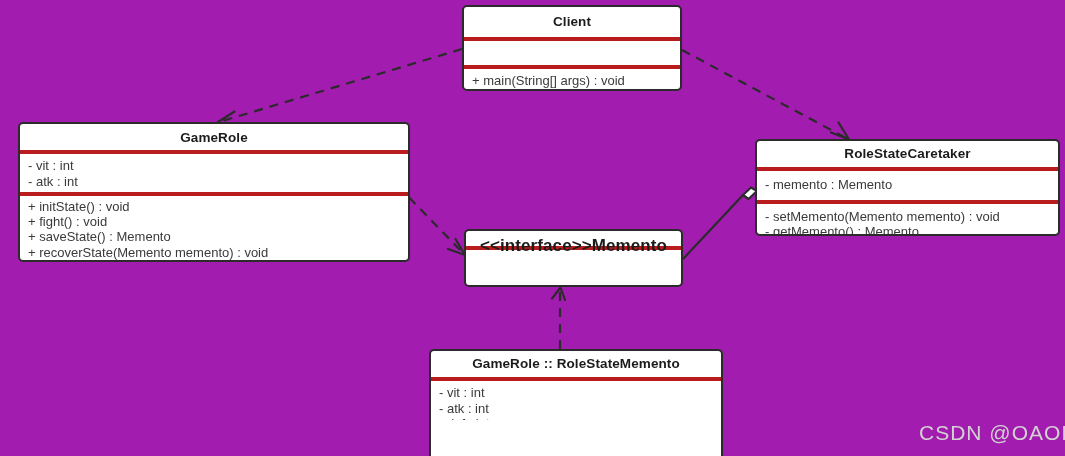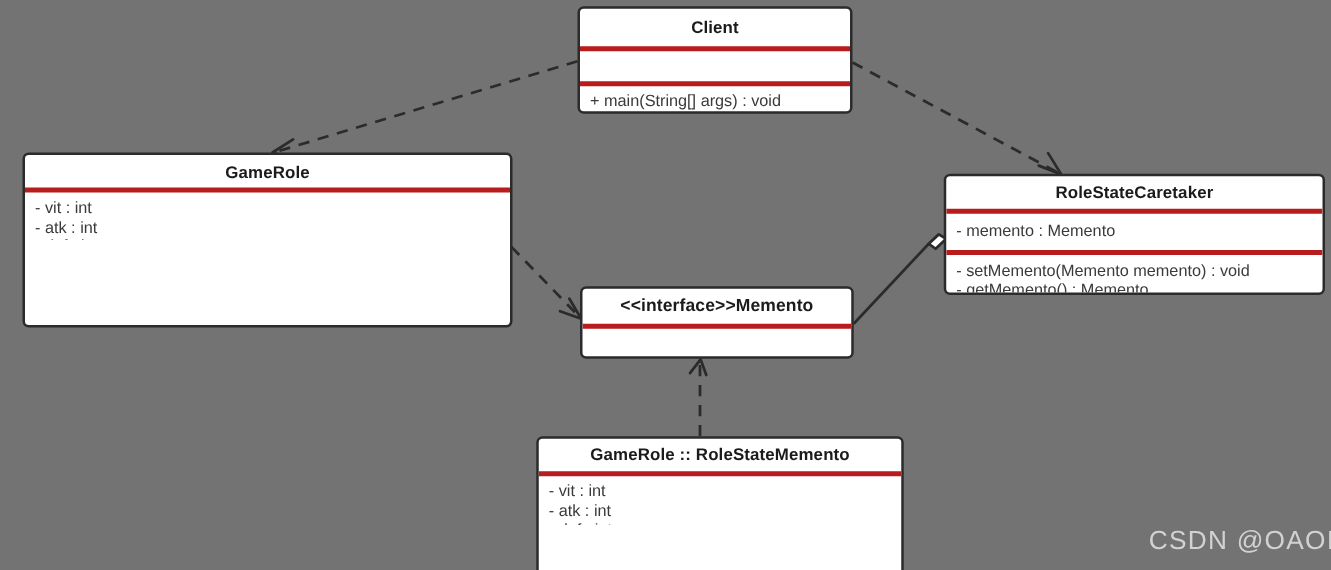--- a/index.html
+++ b/index.html
@@ -7,21 +7,21 @@
     padding: 0;
     background: #ffffff;
   }
   body {
     font-family: "Liberation Sans", sans-serif;
   }
   #canvas {
     position: relative;
     width: 1065px;
     height: 456px;
-    background: #737373;
+    background: #a21caf;
     overflow: hidden;
   }
   svg.edges {
     position: absolute;
     left: 0;
     top: 0;
     width: 1065px;
     height: 456px;
     pointer-events: none;
   }
@@ -80,21 +80,21 @@
   #class-gamerole .uml-title { padding-top: 6px; height: 26px; }
   #class-gamerole .c-attrs   { height: 42px; padding-top: 4px; }
   #class-gamerole .c-ops     { height: 70px; padding-top: 3px; }
 
   #class-caretaker   { left: 755px; top: 139px; width: 305px; height: 97px; }
   #class-caretaker .uml-title { padding-top: 5px; height: 26px; }
   #class-caretaker .c-attrs   { height: 33px; padding-top: 6px; }
   #class-caretaker .c-ops     { height: 36px; padding-top: 5px; }
 
   #class-memento     { left: 464px; top: 229px; width: 219px; height: 58px; }
-  #class-memento .uml-title { padding-top: 5px; height: 28px; font-size: 14px; }
+  #class-memento .uml-title { padding-top: 5px; height: 15px; font-size: 17px; }
   #class-memento .c-empty   { height: 29px; }
 
   #class-rolestate   { left: 429px; top: 349px; width: 294px; height: 115px; }
   #class-rolestate .uml-title { padding-top: 5px; height: 26px; }
   #class-rolestate .c-attrs   { height: 43px; padding-top: 4px; }
   #class-rolestate .c-ops     { height: 30px; padding-top: 5px; }
 
   #watermark-csdn { left: 919px; top: 421px; }
 </style>
 </head>
@@ -138,20 +138,26 @@
     </div>
   </div>
 
   <div class="uml-class" id="class-gamerole">
     <div class="uml-title">GameRole</div>
     <div class="uml-compartment c-attrs">
       <div class="uml-line">- vit : int</div>
       <div class="uml-line">- atk : int</div>
       <div class="uml-line">- def : int</div>
     </div>
+    <div class="uml-compartment c-ops">
+      <div class="uml-line tight">+ initState() : void</div>
+      <div class="uml-line tight">+ fight() : void</div>
+      <div class="uml-line tight">+ saveState() : Memento</div>
+      <div class="uml-line tight">+ recoverState(Memento    memento) : void</div>
+    </div>
   </div>
 
   <div class="uml-class" id="class-caretaker">
     <div class="uml-title">RoleStateCaretaker</div>
     <div class="uml-compartment c-attrs">
       <div class="uml-line">- memento : Memento</div>
     </div>
     <div class="uml-compartment c-ops">
       <div class="uml-line tight">- setMemento(Memento memento) : void</div>
       <div class="uml-line tight">- getMemento() : Memento</div>

